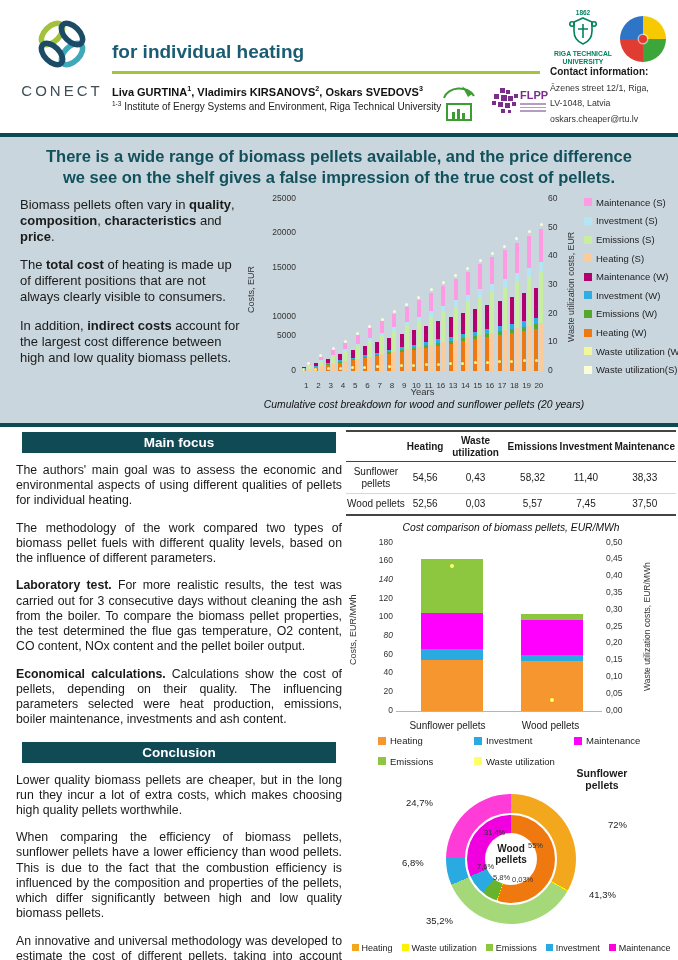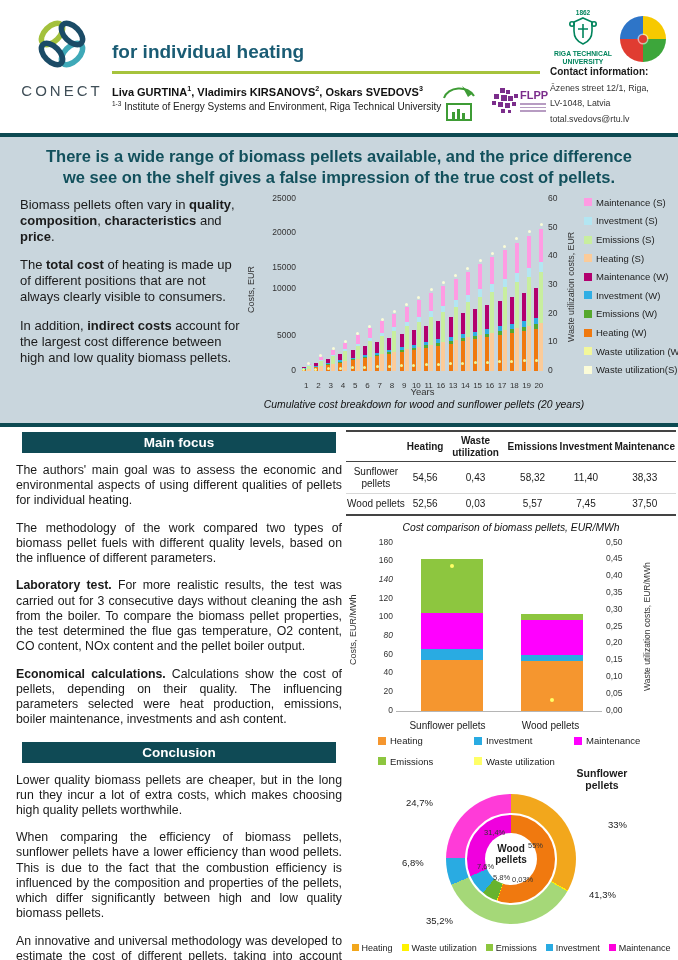--- a/index.html
+++ b/index.html
@@ -193,39 +193,39 @@
       </svg>
       <div class="rtu-name"><span>RIGA TECHNICAL</span><br><span>UNIVERSITY</span></div>
     </div>
 
     <div class="puzzle"></div>
 
     <div class="contact">
       <div class="contact-h">Contact information:</div>
       <div class="contact-line">Āzenes street 12/1, Riga,</div>
       <div class="contact-line">LV-1048, Latvia</div>
-      <div class="contact-line">total.svedovs@rtu.lv</div>
+      <div class="contact-line">oskars.cheaper@rtu.lv</div>
     </div>
   </div>
 
   <div class="banner">
     <p class="statement"><span>There is a wide range of biomass pellets available, and the price difference</span><br><span>we see on the shelf gives a false impression of the true cost of pellets.</span></p>
     <div class="banner-body">
       <div class="intro" id="intro-paras">
           <p><span>Biomass pellets often vary in </span><span class="b">quality</span><span>, </span><span class="b">composition</span><span>, </span><span class="b">characteristics</span><span> and </span><span class="b">price</span><span>.</span></p>
           <p><span>The </span><span class="b">total cost</span><span> of heating is made up of different positions that are not always clearly visible to consumers.</span></p>
           <p><span>In addition, </span><span class="b">indirect costs</span><span> account for the largest cost difference between high and low quality biomass pellets.</span></p>
         </div>
 
       <div class="cum">
         <div class="vlabel cc-vl">Costs, EUR</div>
         <div class="cc-yl" id="cc-yl">
             <span style="bottom: -4px;">0</span>
             <span style="bottom: 30.4px;">5000</span>
-            <span style="bottom: 78px;">10000</span>
+            <span style="bottom: 50px;">10000</span>
             <span style="bottom: 99.2px;">15000</span>
             <span style="bottom: 133.6px;">20000</span>
             <span style="bottom: 168px;">25000</span>
           </div>
         <div class="cc-plot" id="cc-plot">
             <div class="cc-group" style="left: 0px; width: 12.25px;">
               <div class="cc-seg" style="left: 1.5px; width: 4px; bottom: 0px; height: 2.10528px; background: rgb(240, 121, 15);"></div>
               <div class="cc-seg" style="left: 6.5px; width: 4px; bottom: 0px; height: 2.38736px; background: rgb(251, 203, 153);"></div>
               <div class="cc-seg" style="left: 1.5px; width: 4px; bottom: 2.10528px; height: 0.22016px; background: rgb(86, 168, 45);"></div>
               <div class="cc-seg" style="left: 6.5px; width: 4px; bottom: 2.38736px; height: 2.5456px; background: rgb(200, 238, 159);"></div>
@@ -638,21 +638,21 @@
               <span class="lbl">Waste utilization</span>
             </div></div>
       </div>
 
       <div class="donut">
         <div class="d-title">Sunflower pellets</div>
         <div class="d-outer" id="d-outer" style="background: conic-gradient(rgb(242, 167, 28) 0deg, rgb(242, 167, 28) 118.8deg, rgb(255, 242, 0) 118.8deg, rgb(255, 242, 0) 119.88deg, rgb(165, 216, 120) 119.88deg, rgb(165, 216, 120) 246.6deg, rgb(41, 171, 226) 246.6deg, rgb(41, 171, 226) 271.08deg, rgb(255, 59, 216) 271.08deg, rgb(255, 59, 216) 360deg);"></div>
         <div class="d-inner" id="d-inner" style="background: conic-gradient(rgb(240, 121, 15) 0deg, rgb(240, 121, 15) 198deg, rgb(255, 242, 0) 198deg, rgb(255, 242, 0) 198.9deg, rgb(103, 179, 46) 198.9deg, rgb(103, 179, 46) 219.78deg, rgb(41, 171, 226) 219.78deg, rgb(41, 171, 226) 247.14deg, rgb(240, 0, 222) 247.14deg, rgb(240, 0, 222) 360.18deg);"></div>
         <div class="d-hole"></div>
         <div class="d-center">Wood pellets</div>
-        <span class="d-lab dl0">33%</span>
+        <span class="d-lab dl0">72%</span>
         <span class="d-lab dl1">41,3%</span>
         <span class="d-lab dl2">35,2%</span>
         <span class="d-lab dl3">6,8%</span>
         <span class="d-lab dl4">24,7%</span>
         <span class="d-lab inner dw0">55%</span>
         <span class="d-lab inner dw1">0,03%</span>
         <span class="d-lab inner dw2">5,8%</span>
         <span class="d-lab inner dw3">7,6%</span>
         <span class="d-lab inner dw4">31,4%</span>
         <div class="d-legend" id="d-legend">

